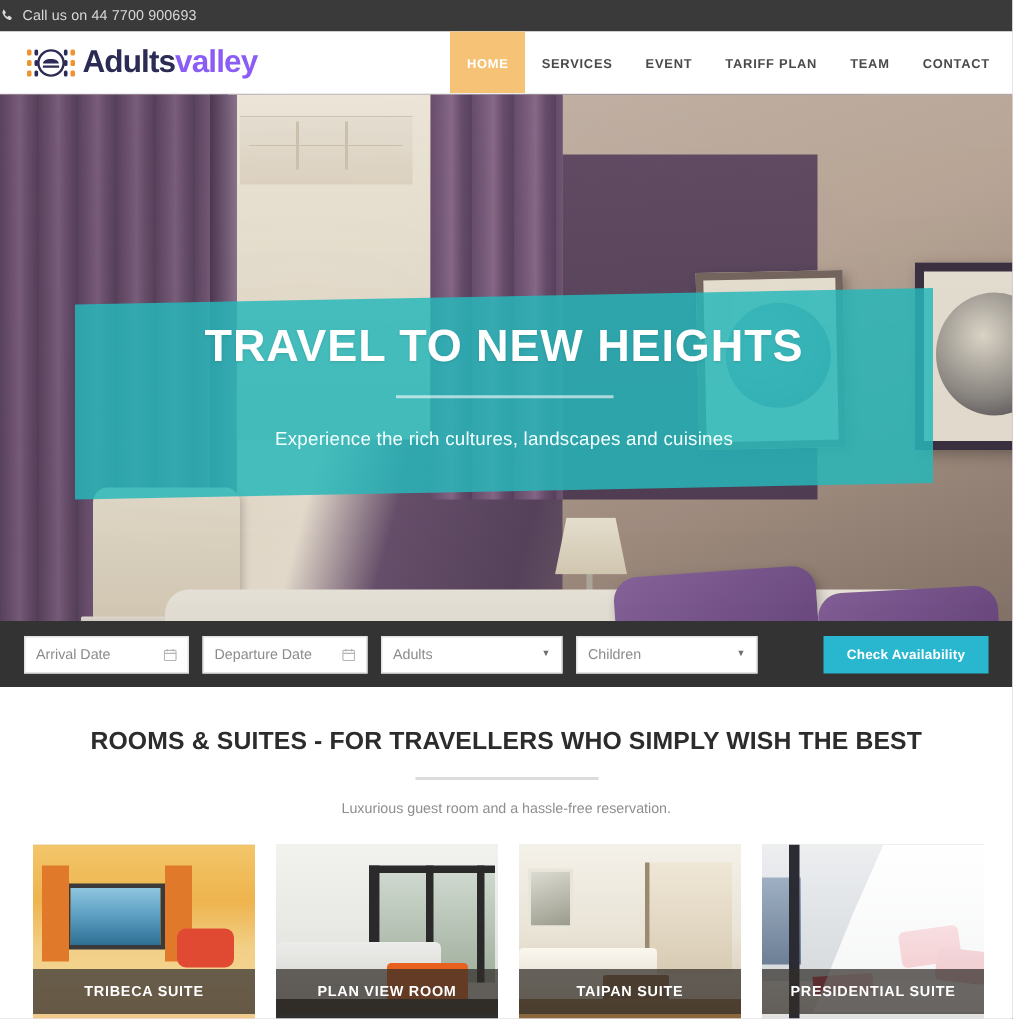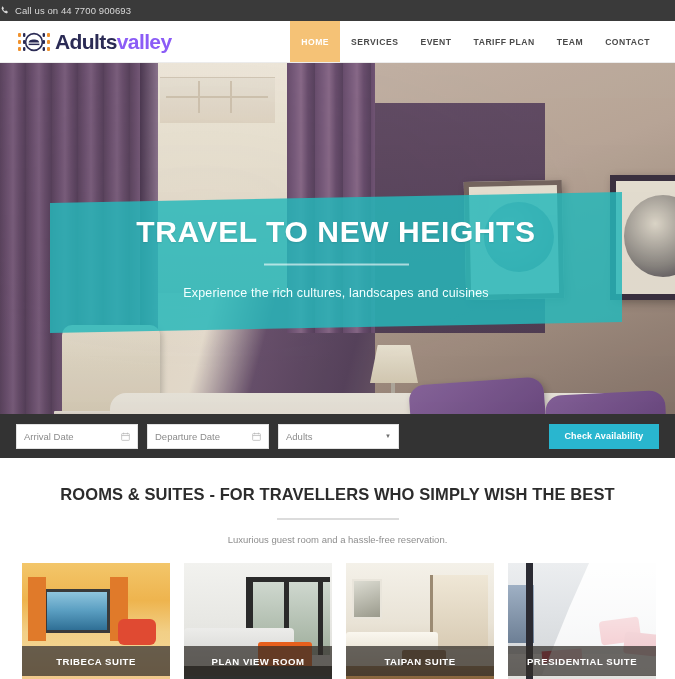--- a/index.html
+++ b/index.html
@@ -25,21 +25,21 @@
   .header {
     height:42px; background:#ffffff; display:flex; align-items:stretch;
     justify-content:space-between; border-bottom:1px solid #ececec;
   }
   .logo-wrap { display:flex; align-items:center; padding-left:18px; }
   .logo-mark { width:32px; height:22px; position:relative; margin-right:5px; flex:0 0 auto; }
   .logo-text { font-size:21px; font-weight:bold; letter-spacing:-.6px; line-height:1; }
   .logo-a { color:#2b2b55; }
   .logo-b { color:#8b5cf6; }
 
-  .nav { display:flex; align-items:stretch; padding-right:14px; }
+  .nav { display:flex; align-items:stretch; padding-right:4px; }
   .nav-item {
     display:flex; align-items:center; padding:0 11px;
     font-size:8.6px; font-weight:bold; letter-spacing:.5px;
     color:#4a4a4a; text-transform:uppercase; cursor:pointer; white-space:nowrap;
   }
   .nav-item.active { background:#f5c276; color:#ffffff; }
 
   
   .hero { position:relative; height:351px; overflow:hidden; background:#6f5a70; }
   .hero-photo { position:absolute; inset:0; }
@@ -184,21 +184,21 @@
   
   .bookbar {
     height:44px; background:#333333;
     display:flex; align-items:center; gap:9px; padding:0 16px;
   }
   .field {
     height:25px; background:#ffffff; border:1px solid #e2e2e2;
     display:flex; align-items:center; justify-content:space-between;
     padding:0 7px; font-size:9.5px; color:#8b8b8b; cursor:text;
   }
-  .f-date { width:122px; }
+  .f-date { width:110px; }
   .f-sel  { width:121px; cursor:pointer; }
   .cal-ico { width:9px; height:9px; opacity:.55; }
   .chev { font-size:6px; color:#6f6f6f; }
   .btn-check {
     width:110px; height:25px; background:#29b6cf; color:#fff;
     font-size:9px; font-weight:bold; letter-spacing:.15px;
     display:flex; align-items:center; justify-content:center;
     cursor:pointer; margin-left:auto;
   }
 
@@ -429,20 +429,24 @@
           <path d="M1 5.5h12M4 1v2.6M10 1v2.6"></path>
         </svg>
       </span>
     </div>
 
     <div class="field f-sel">
       <span>Adults</span>
       <span class="chev">▼</span>
     </div>
 
+    <div class="field f-sel">
+      <span>Children</span>
+      <span class="chev">▼</span>
+    </div>
 
     <div class="btn-check">Check Availability</div>
   </div>
 
   <div class="rooms">
     <div class="rooms-title">ROOMS &amp; SUITES - FOR TRAVELLERS WHO SIMPLY WISH THE BEST</div>
     <div class="rooms-rule"></div>
     <div class="rooms-sub">Luxurious guest room and a hassle-free reservation.</div>
 
     <div class="cards">

